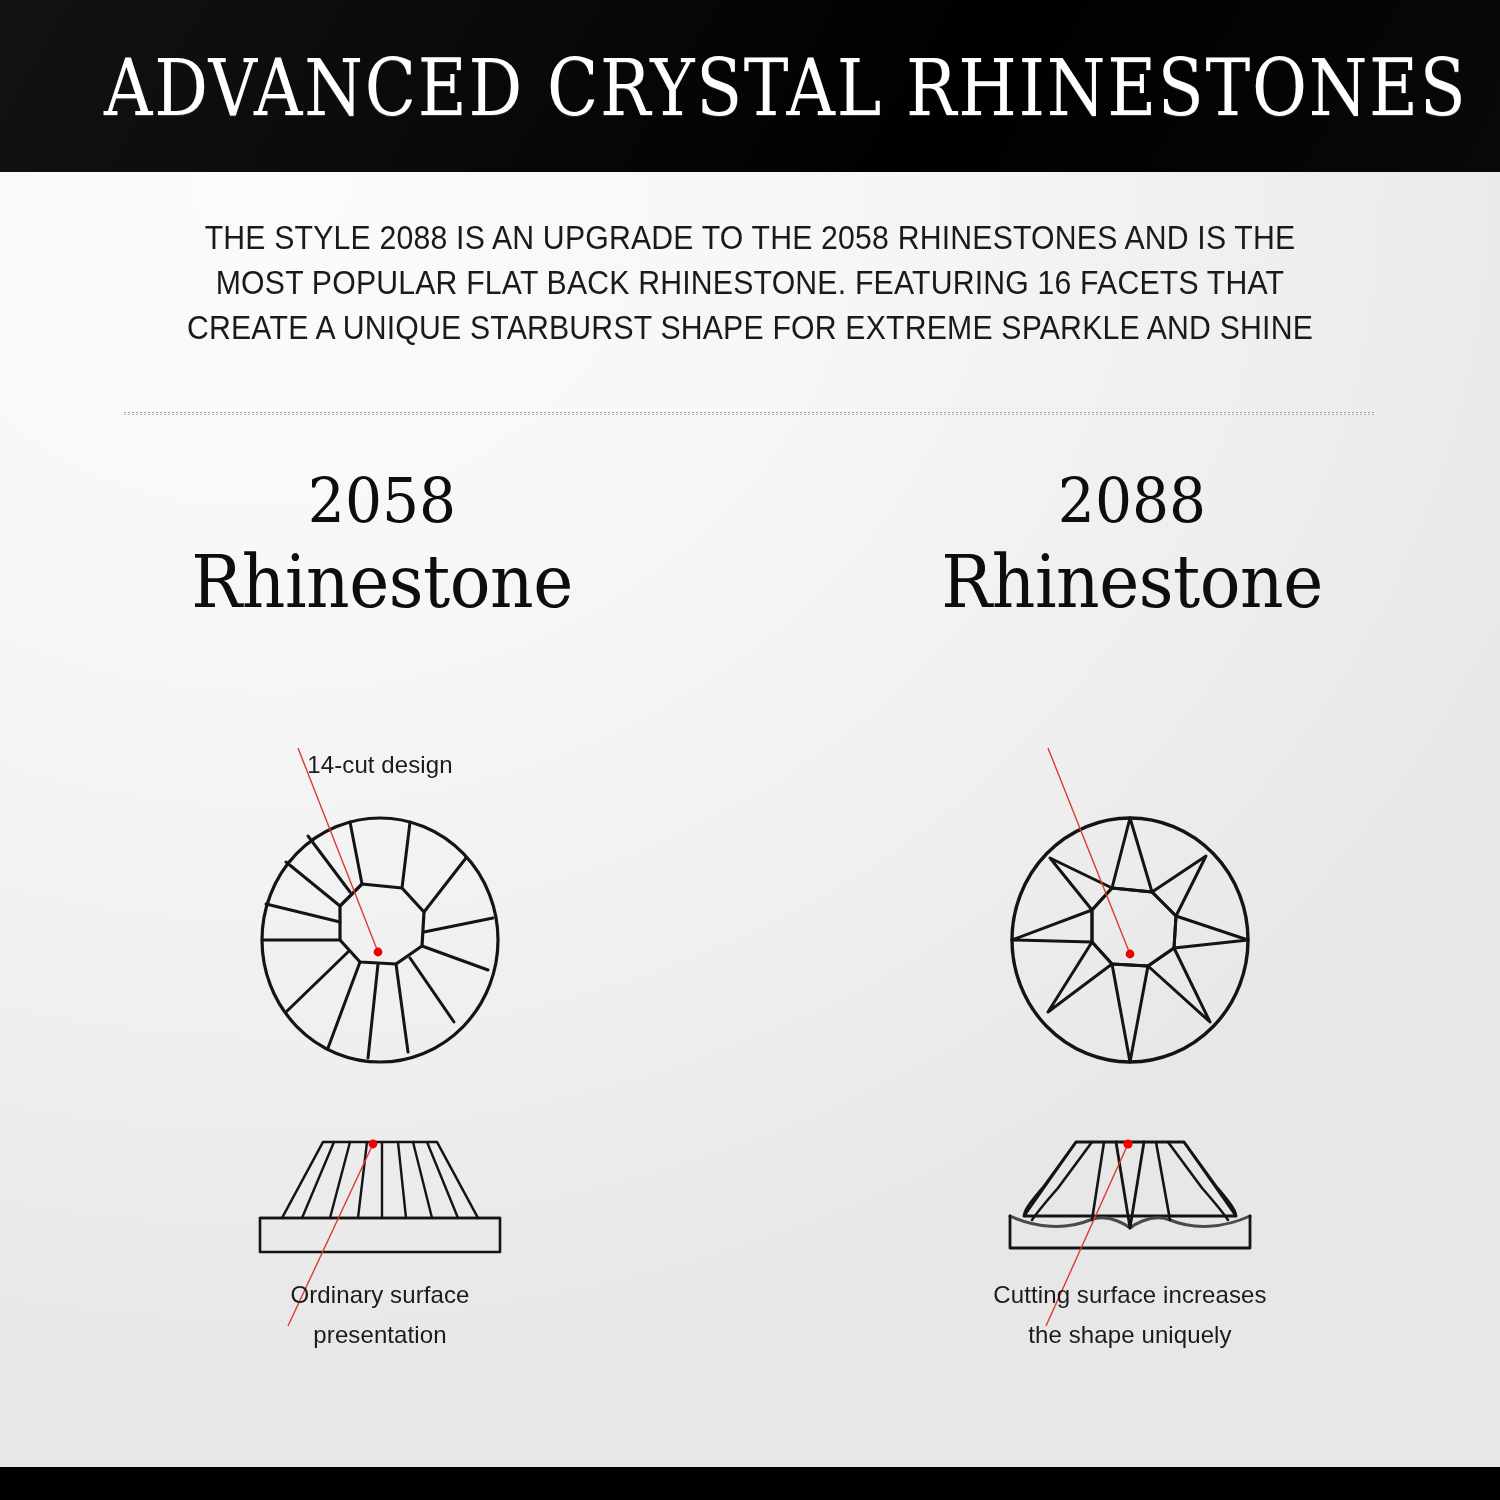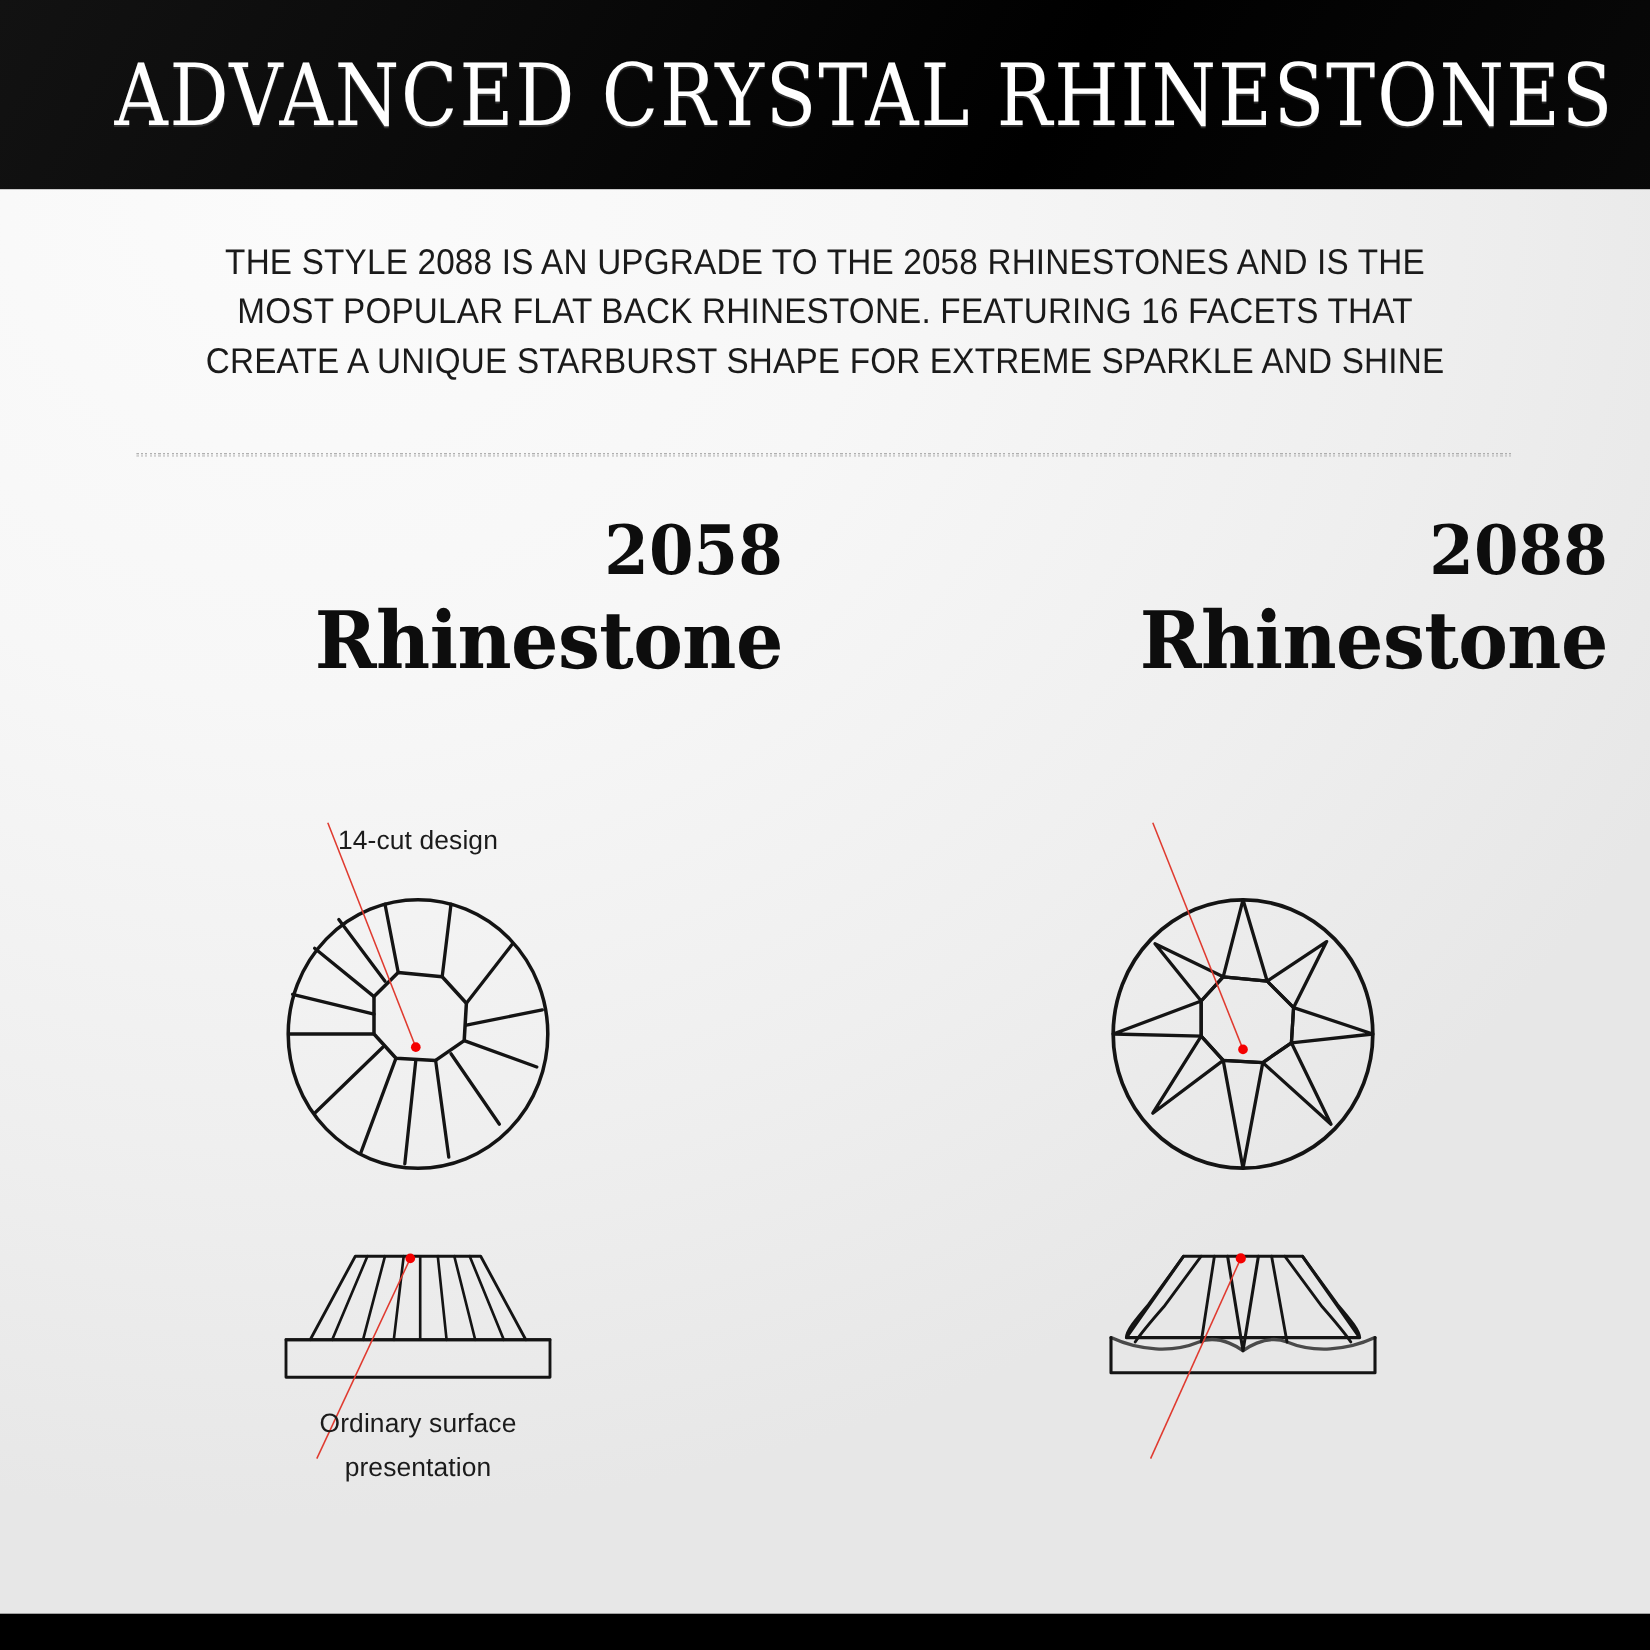--- a/index.html
+++ b/index.html
@@ -85,26 +85,26 @@
     top: 470px;
     width: 680px;
     height: 930px;
   }
   .column.left  { left: 40px; }
   .column.right { left: 790px; }
 
   .col-title {
     position: absolute;
     top: 0;
-    left: 12px;
+    left: 2px;
     width: 680px;
-    text-align: right;
+    text-align: center;
     font-family: "DejaVu Serif", "Liberation Serif", serif;
     color: #0d0d0d;
-    font-weight: 700;
+    font-weight: 400;
     line-height: 1.0;
   }
   .col-title .num {
     display: block;
     font-size: 62px;
     letter-spacing: 0px;
     transform: scaleX(0.94);
   }
   .col-title .word {
     display: block;
@@ -297,17 +297,21 @@
         <path d="M176 12 L190 90" class="stroke" stroke-width="2.6"></path>
 
         <path d="M204 12 L236 56 C 248 70, 256 80, 256 86" class="stroke" stroke-width="2.6"></path>
         <path d="M188 12 L222 58 C 236 74, 244 84, 248 90" class="stroke" stroke-width="2.6"></path>
 
         <line x1="148" y1="14" x2="66" y2="196" class="leader"></line>
         <circle cx="148" cy="14" r="4.6" class="dot"></circle>
       </svg>
     </div>
 
+    <div class="caption bottom">
+      <span>Cutting surface increases</span><br>
+      <span>the shape uniquely</span>
+    </div>
   </div>
 
   <div class="footer-bar"></div>
 
 </div>
 
 </body></html>

